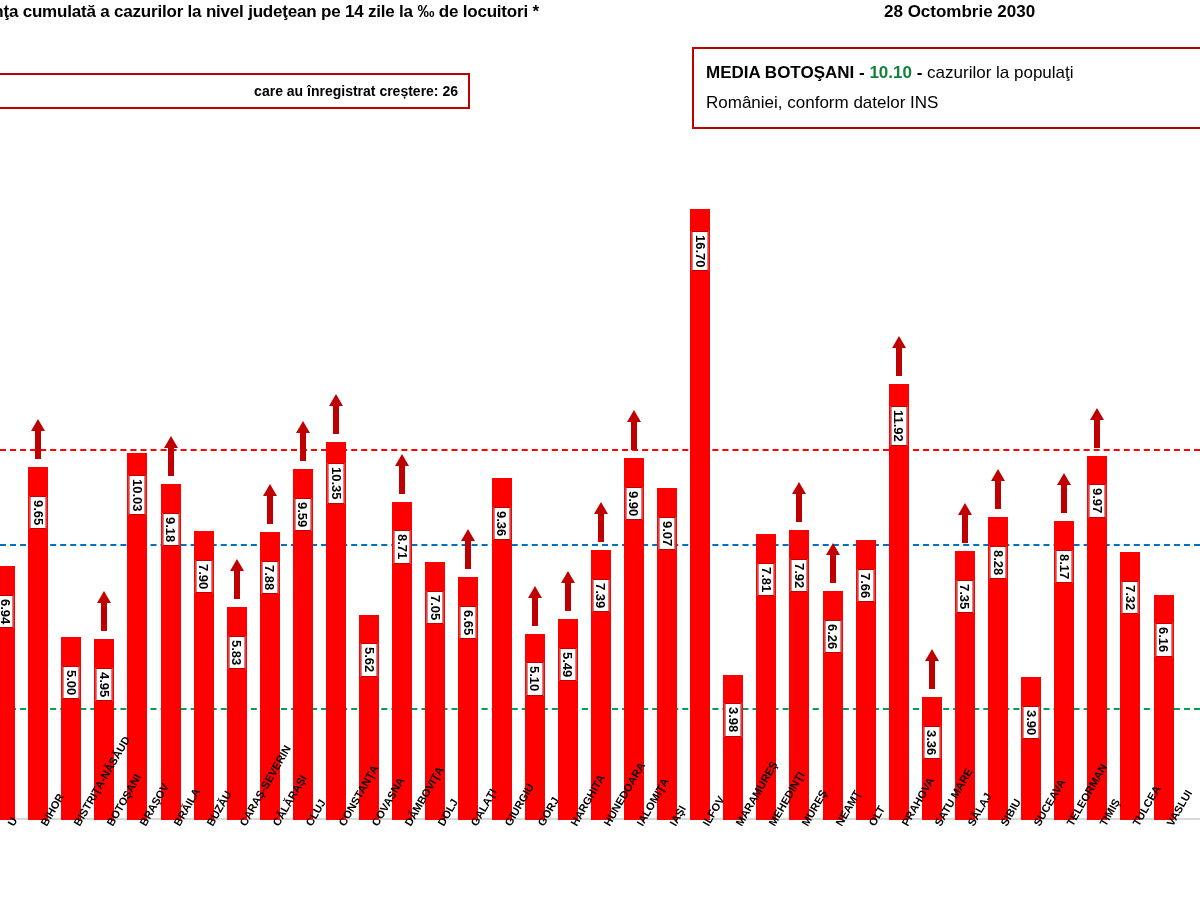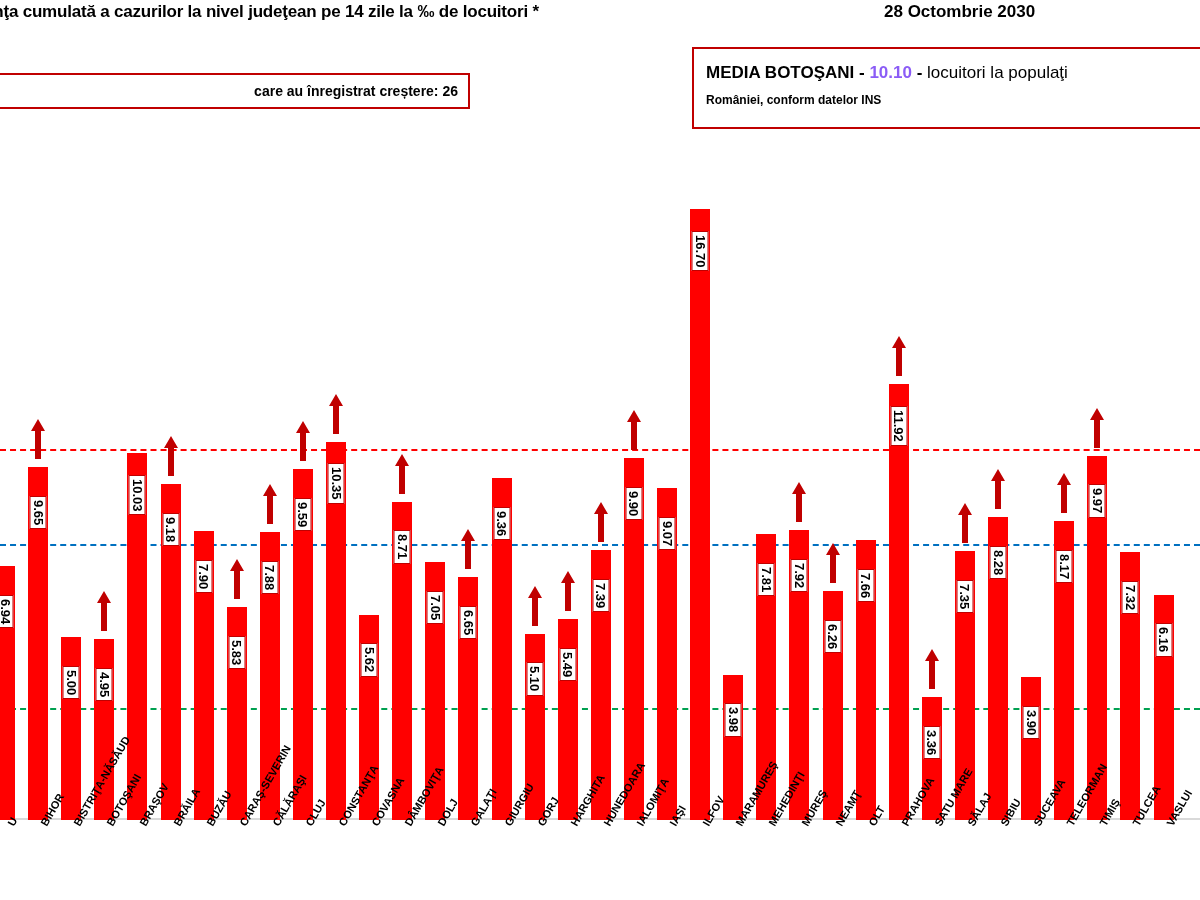--- a/index.html
+++ b/index.html
@@ -69,31 +69,31 @@
   }
   .right-line1 {
     position: absolute;
     left: 12px;
     top: 14px;
     font-size: 17px;
     font-weight: bold;
     white-space: nowrap;
   }
   .right-line1 .avg-val {
-    color: #8b5cf6;
+    color: #15803d;
   }
   .right-line1 .normal {
     font-weight: normal;
   }
   .right-line2 {
     position: absolute;
     left: 12px;
     top: 44px;
-    font-size: 12px;
-    font-weight: bold;
+    font-size: 17px;
+    font-weight: normal;
     white-space: nowrap;
   }
 
   
   #plot {
     position: absolute;
     left: 0;
     top: 140px;
     width: 1200px;
     height: 680px;
@@ -181,21 +181,21 @@
 <body>
 
 <div class="header-title">enţa cumulată a cazurilor la nivel judeţean pe 14 zile la ‰ de locuitori *</div>
 <div class="header-date">28 Octombrie 2030</div>
 
 <div class="left-box">
   <div class="left-box-text">care au înregistrat creștere:  26</div>
 </div>
 
 <div class="right-box">
-  <div class="right-line1"><span>MEDIA BOTOŞANI - </span><span class="avg-val">10.10</span><span> - </span><span class="normal">locuitori la populaţi</span></div>
+  <div class="right-line1"><span>MEDIA BOTOŞANI - </span><span class="avg-val">10.10</span><span> - </span><span class="normal">cazurilor la populaţi</span></div>
   <div class="right-line2">României, conform datelor INS</div>
 </div>
 
 <div id="plot">
   <div class="baseline"></div>
 <div class="threshold" style="bottom: 369.247px; border-top-color: rgb(255, 0, 0);"></div>
     <div class="threshold" style="bottom: 274.194px; border-top-color: rgb(0, 112, 192);"></div>
     <div class="threshold" style="bottom: 109.677px; border-top-color: rgb(0, 160, 80);"></div>
     <div class="bar-col" style="left: -8px; height: 253.72px;">
       <div class="bar" title="U: 6.94" style="height: 253.72px;"></div>

